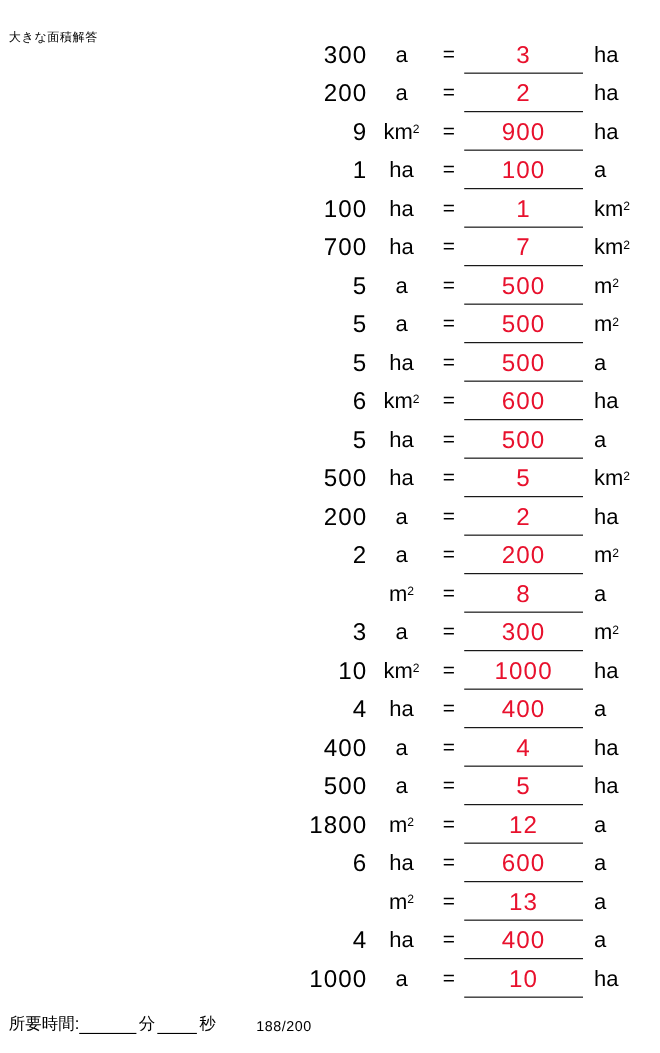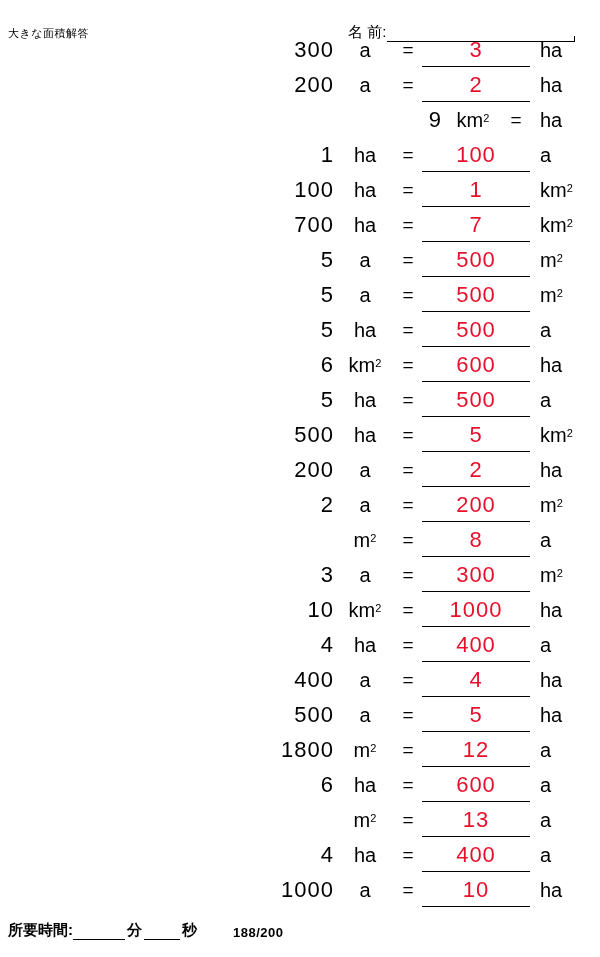--- a/index.html
+++ b/index.html
@@ -125,21 +125,20 @@
     left: 0px;
   }
 
   
   .footer {
     position: absolute;
     left: 0;
     bottom: 8px;
     width: 528px;
     height: 28px;
-    font-weight: bold;
   }
   .time-block {
     position: absolute;
     left: 8px;
     top: 0px;
     display: flex;
     align-items: flex-end;
     font-size: 15px;
     white-space: nowrap;
   }
@@ -173,25 +172,20 @@
     white-space: nowrap;
   }
 </style>
 </head>
 <body>
 
 <div class="page">
 
   <div class="header">
     <div class="doc-title">大きな面積解答</div>
-    <div class="name-block">
-      <span class="name-label">名 前:</span>
-      <span class="name-line"></span>
-      <span class="name-tick"></span>
-    </div>
   </div>
 
   <div class="rows" id="rows">
       <div class="row">
         <div class="c-num">300</div>
         <div class="c-unit"><span>a</span></div>
         <div class="c-eq">=</div>
         <div class="c-ans">3</div>
         <div class="c-runit"><span>ha</span></div>
       </div>
@@ -199,20 +193,21 @@
         <div class="c-num">200</div>
         <div class="c-unit"><span>a</span></div>
         <div class="c-eq">=</div>
         <div class="c-ans">2</div>
         <div class="c-runit"><span>ha</span></div>
       </div>
       <div class="row">
         <div class="c-num">9</div>
         <div class="c-unit"><span>km</span><span class="sup">2</span></div>
         <div class="c-eq">=</div>
+        <div class="c-ans">900</div>
         <div class="c-runit"><span>ha</span></div>
       </div>
       <div class="row">
         <div class="c-num">1</div>
         <div class="c-unit"><span>ha</span></div>
         <div class="c-eq">=</div>
         <div class="c-ans">100</div>
         <div class="c-runit"><span>a</span></div>
       </div>
       <div class="row">

